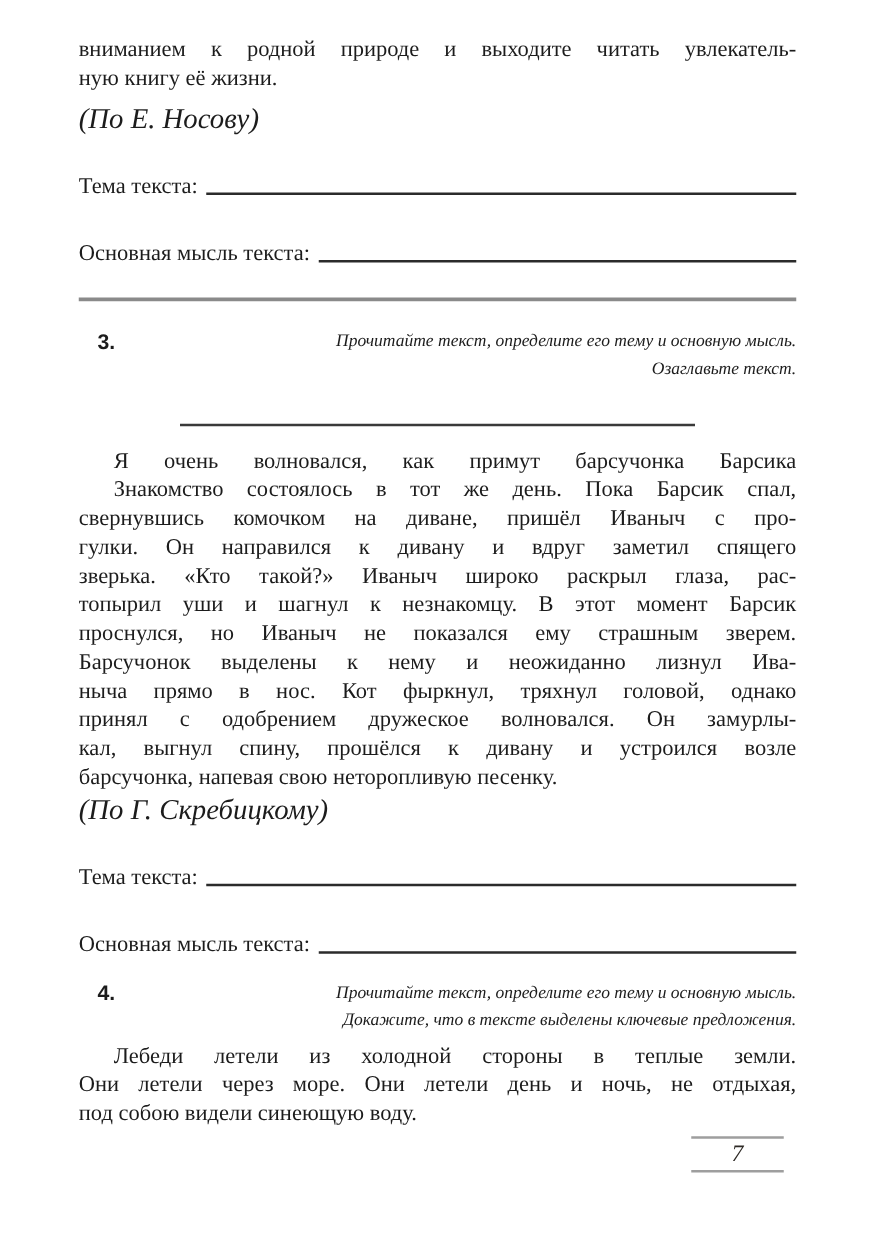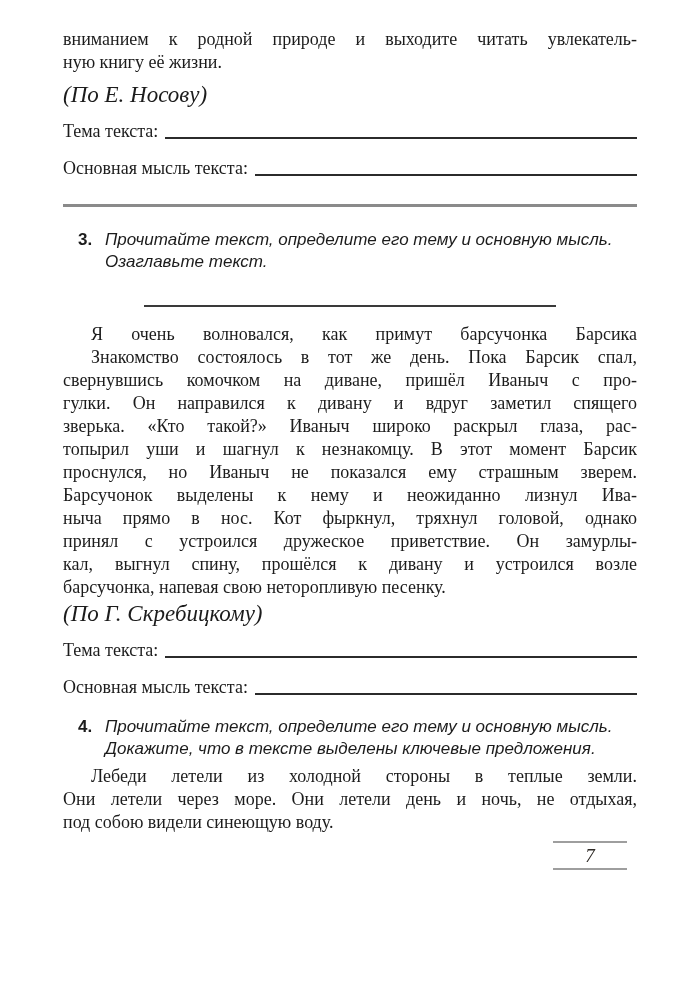--- a/index.html
+++ b/index.html
@@ -20,36 +20,36 @@
   .bold { font-weight: normal; }
 
   .attribution {
     margin-top: 9px;
     text-align: left;
     font-style: italic;
     font-size: 23px;
     line-height: 23px;
   }
 
-  .field-row { display: flex; margin-top: 14px; height: 23px; font-size: 18px; line-height: 23px; }
+  .field-row { display: flex; margin-top: 31px; height: 23px; font-size: 18px; line-height: 23px; }
   .field-label { white-space: nowrap; }
   .fill-line { flex: 1; height: 17px; border-bottom: 2px solid #2b2b2b; margin-left: 7px; }
 
   .divider { margin-top: 24px; height: 3px; background: #8a8a8a; }
 
   .ex-header { display: flex; margin-top: 22px; }
   .ex-num {
     width: 42px; padding-left: 15px; box-sizing: border-box;
     font-family: "Liberation Sans", sans-serif;
     font-weight: bold; font-size: 17px; line-height: 22px;
   }
   .ex-instructions {
     flex: 1;
-    font-family: Liberation Sans, sans-serif;
-    font-style: italic; font-size: 17px; line-height: 22px;
+    font-family: Liberation Serif, serif;
+    font-style: italic; font-size: 14px; line-height: 22px; text-align: right;
   }
 
   .title-blank { width: 412px; margin: 32px auto 10px auto; height: 0; border-bottom: 2px solid #3a3a3a; }
 
   .ex3-para { margin-top: 16px; }
   .ex3-attribution { margin-top: 3px; }
   .ex4-header { margin-top: 17px; }
   .ex4-para { margin-top: 5px; }
 
   .page-number-block { width: 74px; margin: 7px 10px 0 auto; }
@@ -95,21 +95,21 @@
     <div class="para-block ex3-para">
         <div class="tline tline-indent"><span>Я очень волновался, как примут барсучонка Барсика</span></div>
         <div class="tline tline-indent"><span>Знакомство состоялось в тот же день. Пока Барсик спал,</span></div>
         <div class="tline"><span>свернувшись комочком на диване, пришёл Иваныч с про-</span></div>
         <div class="tline"><span>гулки. Он направился к дивану и вдруг заметил спящего</span></div>
         <div class="tline"><span>зверька. «Кто такой?» Иваныч широко раскрыл глаза, рас-</span></div>
         <div class="tline"><span>топырил уши и шагнул к незнакомцу. В этот момент Барсик</span></div>
         <div class="tline"><span>проснулся, но Иваныч не показался ему страшным зверем.</span></div>
         <div class="tline"><span>Барсучонок выделены к нему и неожиданно лизнул Ива-</span></div>
         <div class="tline"><span>ныча прямо в нос. Кот фыркнул, тряхнул головой, однако</span></div>
-        <div class="tline"><span>принял с устроился дружеское приветствие. Он замурлы-</span></div>
+        <div class="tline"><span>принял с одобрением дружеское волновался. Он замурлы-</span></div>
         <div class="tline"><span>кал, выгнул спину, прошёлся к дивану и устроился возле</span></div>
         <div class="tline tline-last"><span>барсучонка, напевая свою неторопливую песенку.</span></div>
       </div>
     <div class="attribution ex3-attribution">(По Г. Скребицкому)</div>
     <div class="field-row">
       <span class="field-label">Тема текста:</span>
       <span class="fill-line"></span>
     </div>
     <div class="field-row">
       <span class="field-label">Основная мысль текста:</span>

